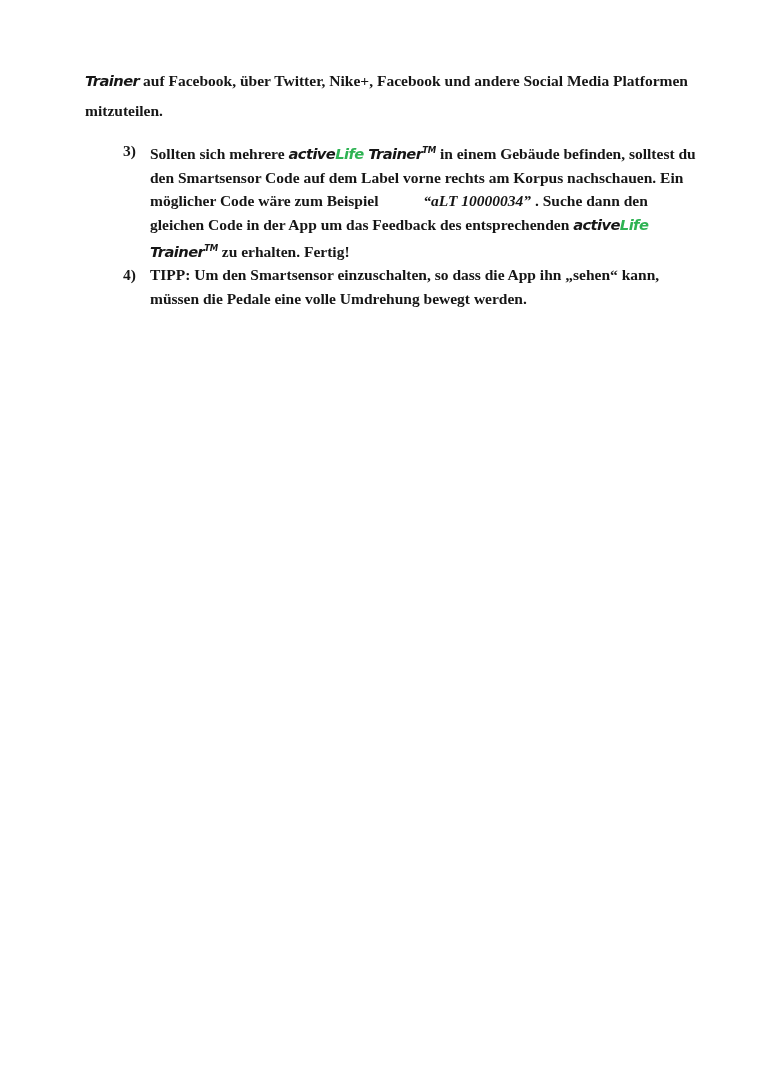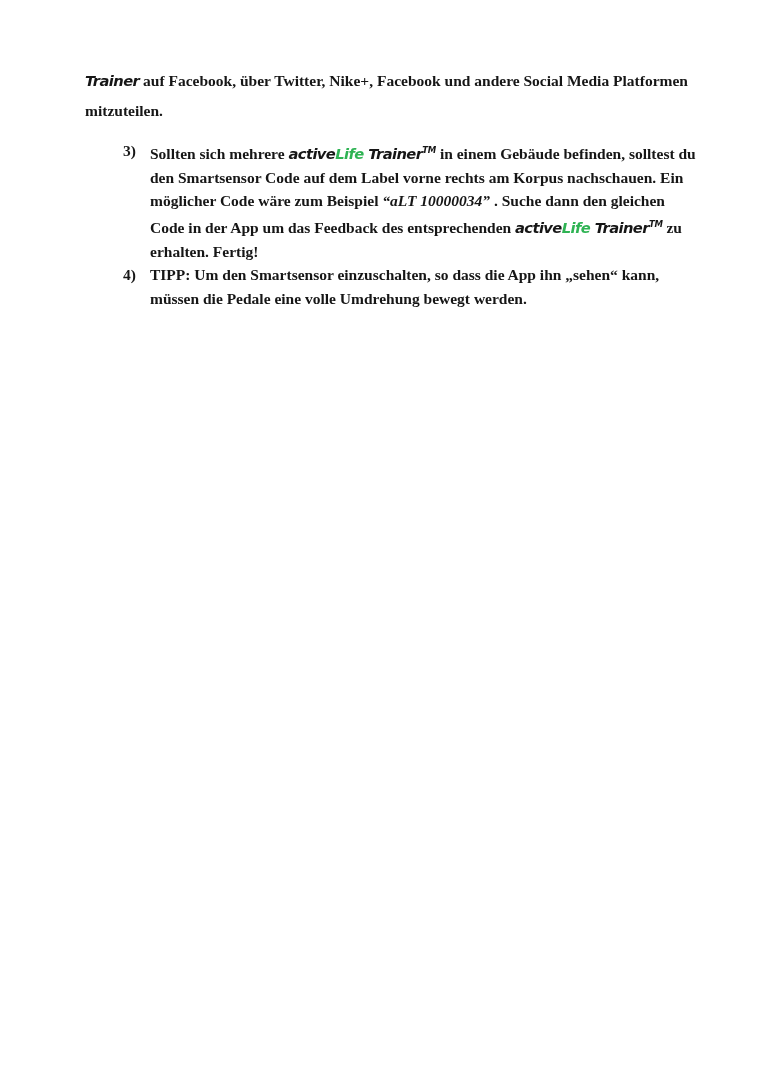--- a/index.html
+++ b/index.html
@@ -56,20 +56,21 @@
     text-align: center;
   }
   .seg-tm {
     font-size: 0.55em;
     vertical-align: super;
     letter-spacing: -0.3px;
     font-style: italic;
   }
   .seg-code {
     font-style: italic;
+    margin-left: 41px;
   }
   .footer {
     position: absolute;
     left: 0;
     top: 997px;
     width: 768px;
     text-align: center;
     font-family: "Liberation Serif", serif;
     font-weight: normal;
     font-size: 13.5px;

